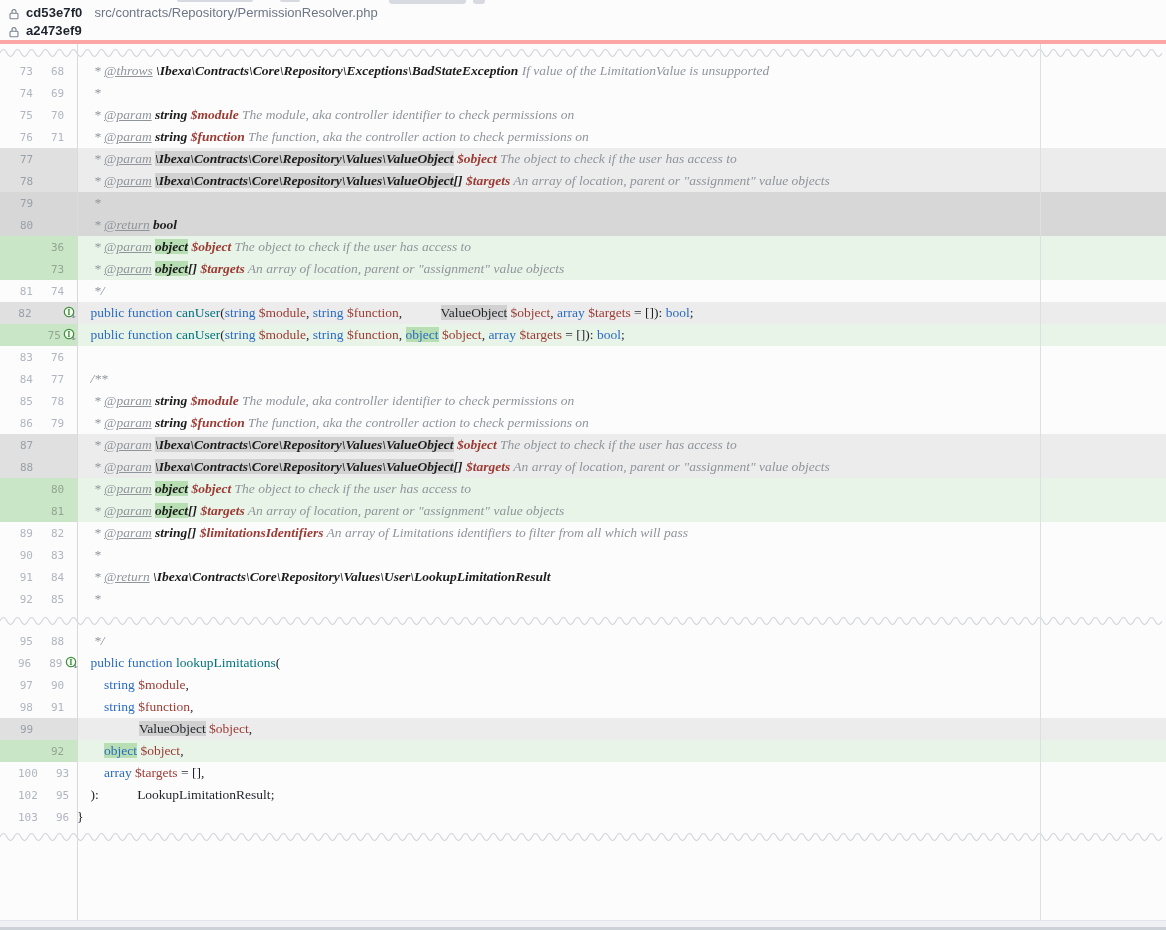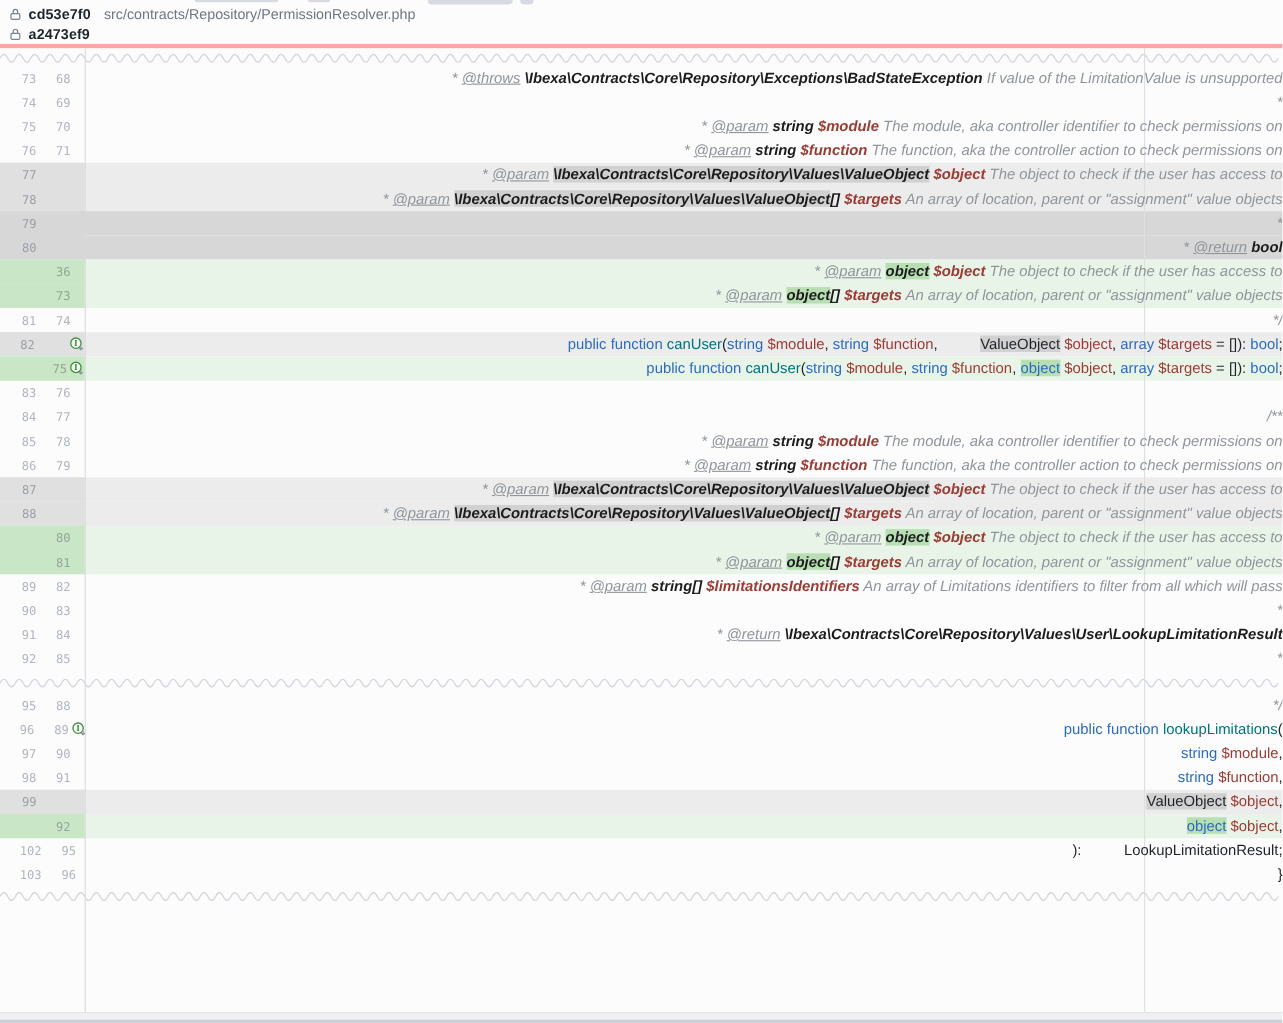--- a/index.html
+++ b/index.html
@@ -25,21 +25,21 @@
   .sep svg{display:block;}
   .sep.mid{height:20px;}
 
   .row{display:flex;height:22px;position:relative;}
   .gut{width:77px;flex:0 0 77px;display:flex;align-items:center;box-sizing:border-box;padding-left:18px;position:relative;z-index:2;}
   .num{font-family:"DejaVu Sans Mono",monospace;font-size:11px;color:#b0b5bf;display:inline-block;text-align:right;}
   .num.old{width:25px;}
   .num.new{width:21px;margin-left:18px;}
   .icslot{width:18px;margin-left:2px;display:flex;align-items:center;}
   .code{flex:1;position:relative;z-index:2;}
-  .code pre{margin:0;font-family:Liberation Sans, sans-serif;font-size:13.5px;line-height:22px;white-space:pre;text-align:right;}
+  .code pre{margin:0;font-family:Liberation Serif, serif;font-size:13.5px;line-height:22px;white-space:pre;}
 
   
   .row-del{background:var(--c-deleted_bg,#ececec);}
   .row-del .gut{background:var(--c-deleted_gutter,#e0e0e0);}
   .row-delfull{background:var(--c-deleted_full_bg,#d7d7d7);}
   .row-delfull .gut{background:var(--c-deleted_full_bg,#d7d7d7);}
   .row-add{background:var(--c-added_bg,#e9f4e8);}
   .row-add .gut{background:var(--c-added_gutter,#c9e7c6);}
   .row-del .num,.row-delfull .num{color:#9aa0a8;}
   .row-add .num{color:#93a595;}
@@ -420,20 +420,30 @@
           <span class="num old"></span>
           <span class="num new">92</span>
           <span class="icslot"></span>
         </div>
         <div class="code">
           <pre><span class="sg-p">        </span><span class="sg-k hl">object</span><span class="sg-p"> </span><span class="sg-v">$object</span><span class="sg-p">,</span></pre>
         </div>
       </div>
       <div class="row ">
         <div class="gut">
+          <span class="num old">100</span>
+          <span class="num new">93</span>
+          <span class="icslot"></span>
+        </div>
+        <div class="code">
+          <pre><span class="sg-p">        </span><span class="sg-k">array</span><span class="sg-p"> </span><span class="sg-v">$targets</span><span class="sg-p"> = [],</span></pre>
+        </div>
+      </div>
+      <div class="row ">
+        <div class="gut">
           <span class="num old">102</span>
           <span class="num new">95</span>
           <span class="icslot"></span>
         </div>
         <div class="code">
           <pre><span class="sg-p">    ): </span><span class="sg-n">LookupLimitationResult</span><span class="sg-p">;</span></pre>
         </div>
       </div>
       <div class="row ">
         <div class="gut">

